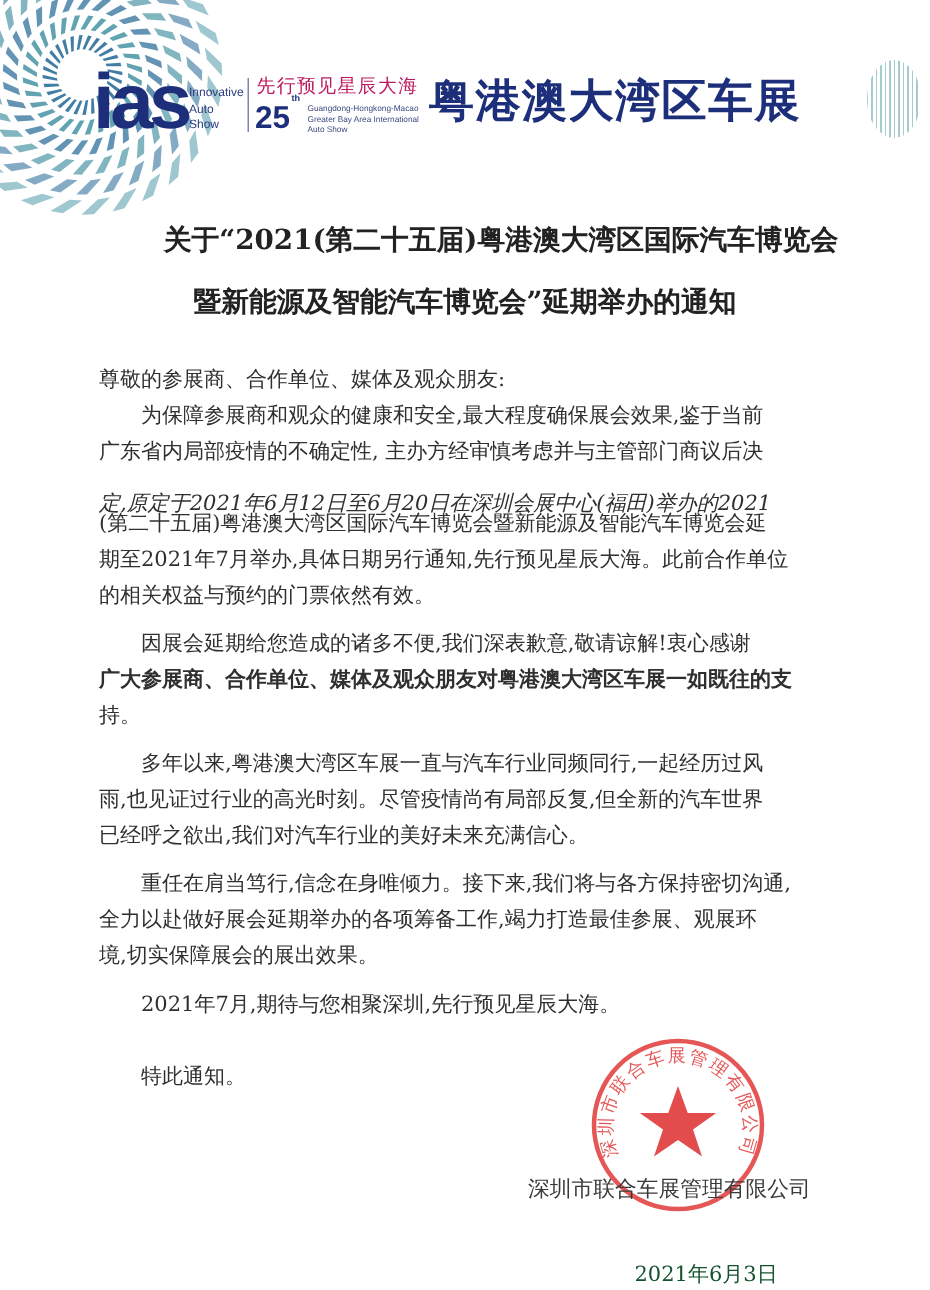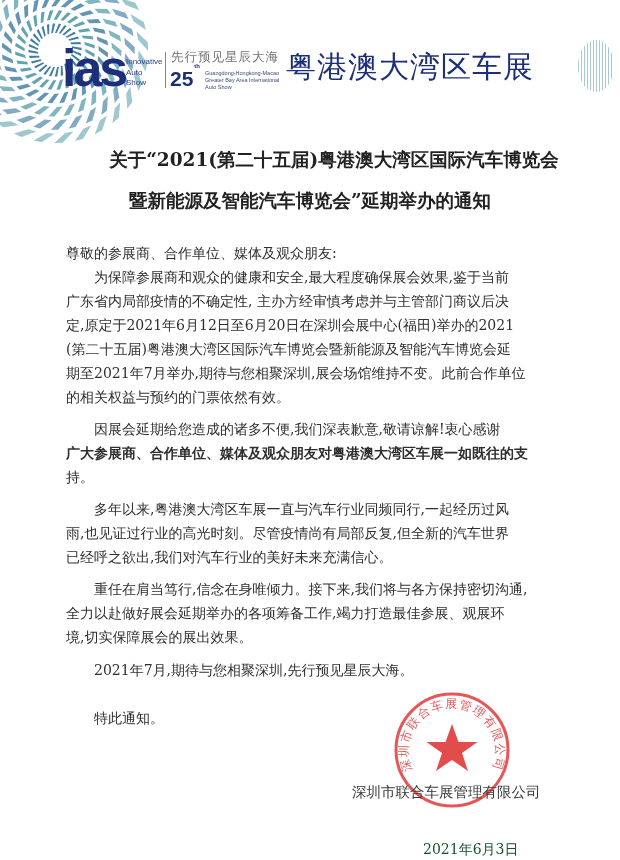--- a/index.html
+++ b/index.html
@@ -16,34 +16,34 @@
     font-family: "Liberation Sans", sans-serif; font-weight: bold;
     font-size: 52px; letter-spacing: -3px; color: #1d2f7a; line-height: 52px;
   }
   .ias-sub {
     position: absolute; left: 126px; top: 57px;
     font-family: "Liberation Sans", sans-serif; font-size: 8px; line-height: 10.5px; color: #2c3d80;
   }
   .vdivider { position: absolute; left: 165px; top: 52px; width: 1px; height: 36px; background: #7c86ad; }
   .slogan {
     position: absolute; left: 171px; top: 49px;
-    font-family: "DejaVu Sans", sans-serif; font-size: 12.5px; color: #737373; letter-spacing: 1px;
+    font-family: "DejaVu Sans", sans-serif; font-size: 12.5px; color: #be185d; letter-spacing: 1px;
   }
   .edition {
     position: absolute; left: 170px; top: 67px;
     font-family: "Liberation Sans", sans-serif; font-weight: bold; font-size: 21px; color: #1d2f7a;
   }
   .edition sup { font-size: 6px; position: relative; top: -10px; margin-left: 1px; }
   .en-name {
     position: absolute; left: 205px; top: 70px;
     font-family: "Liberation Sans", sans-serif; font-size: 5.5px; line-height: 7px; color: #3d4a80;
   }
   .brand-title {
     position: absolute; left: 286px; top: 47px;
-    font-family: "DejaVu Sans", sans-serif; font-weight: normal;
+    font-family: "DejaVu Sans", sans-serif; font-weight: bold;
     font-size: 30px; letter-spacing: 1px; color: #1d2f7a; white-space: nowrap;
   }
   .brand-stripes {
     position: absolute; left: 578px; top: 40px; width: 36px; height: 52px;
     border-radius: 50%;
     background: repeating-linear-gradient(90deg, #5aa0a8 0 1px, #ffffff 1px 3px);
     opacity: 0.55;
   }
   .title {
     position: absolute; left: 0; width: 620px; text-align: center;
@@ -259,23 +259,23 @@
   <div class="brand-stripes"></div>
 </div>
 
 <div class="title t1">关于“2021(第二十五届)粤港澳大湾区国际汽车博览会</div>
 <div class="title t2">暨新能源及智能汽车博览会”延期举办的通知</div>
 
 <div class="text" style="top:242px">尊敬的参展商、合作单位、媒体及观众朋友:</div>
 <div id="body-lines">
     <div class="text" style="top: 266px;">　　为保障参展商和观众的健康和安全,最大程度确保展会效果,鉴于当前</div>
     <div class="text" style="top: 290px;">广东省内局部疫情的不确定性, 主办方经审慎考虑并与主管部门商议后决</div>
-    <div class="text" style="top: 314px;">定,原定于2021年6月12日至6月20日在深圳会展中心(福田)举办的2021</div>
+    <div class="text" style="top: 325px; font-style: italic;">定,原定于2021年6月12日至6月20日在深圳会展中心(福田)举办的2021</div>
     <div class="text" style="top: 338px;">(第二十五届)粤港澳大湾区国际汽车博览会暨新能源及智能汽车博览会延</div>
-    <div class="text" style="top: 362px;">期至2021年7月举办,期待与您相聚深圳,展会场馆维持不变。此前合作单位</div>
+    <div class="text" style="top: 362px;">期至2021年7月举办,具体日期另行通知,先行预见星辰大海。此前合作单位</div>
     <div class="text" style="top: 386px;">的相关权益与预约的门票依然有效。</div>
     <div class="text" style="top: 418px;">　　因展会延期给您造成的诸多不便,我们深表歉意,敬请谅解!衷心感谢</div>
     <div class="text" style="top: 442px; font-weight: bold;">广大参展商、合作单位、媒体及观众朋友对粤港澳大湾区车展一如既往的支</div>
     <div class="text" style="top: 466px;">持。</div>
     <div class="text" style="top: 498px;">　　多年以来,粤港澳大湾区车展一直与汽车行业同频同行,一起经历过风</div>
     <div class="text" style="top: 522px;">雨,也见证过行业的高光时刻。尽管疫情尚有局部反复,但全新的汽车世界</div>
     <div class="text" style="top: 546px;">已经呼之欲出,我们对汽车行业的美好未来充满信心。</div>
     <div class="text" style="top: 578px;">　　重任在肩当笃行,信念在身唯倾力。接下来,我们将与各方保持密切沟通,</div>
     <div class="text" style="top: 602px; text-align: center;">全力以赴做好展会延期举办的各项筹备工作,竭力打造最佳参展、观展环</div>
     <div class="text" style="top: 626px;">境,切实保障展会的展出效果。</div>

